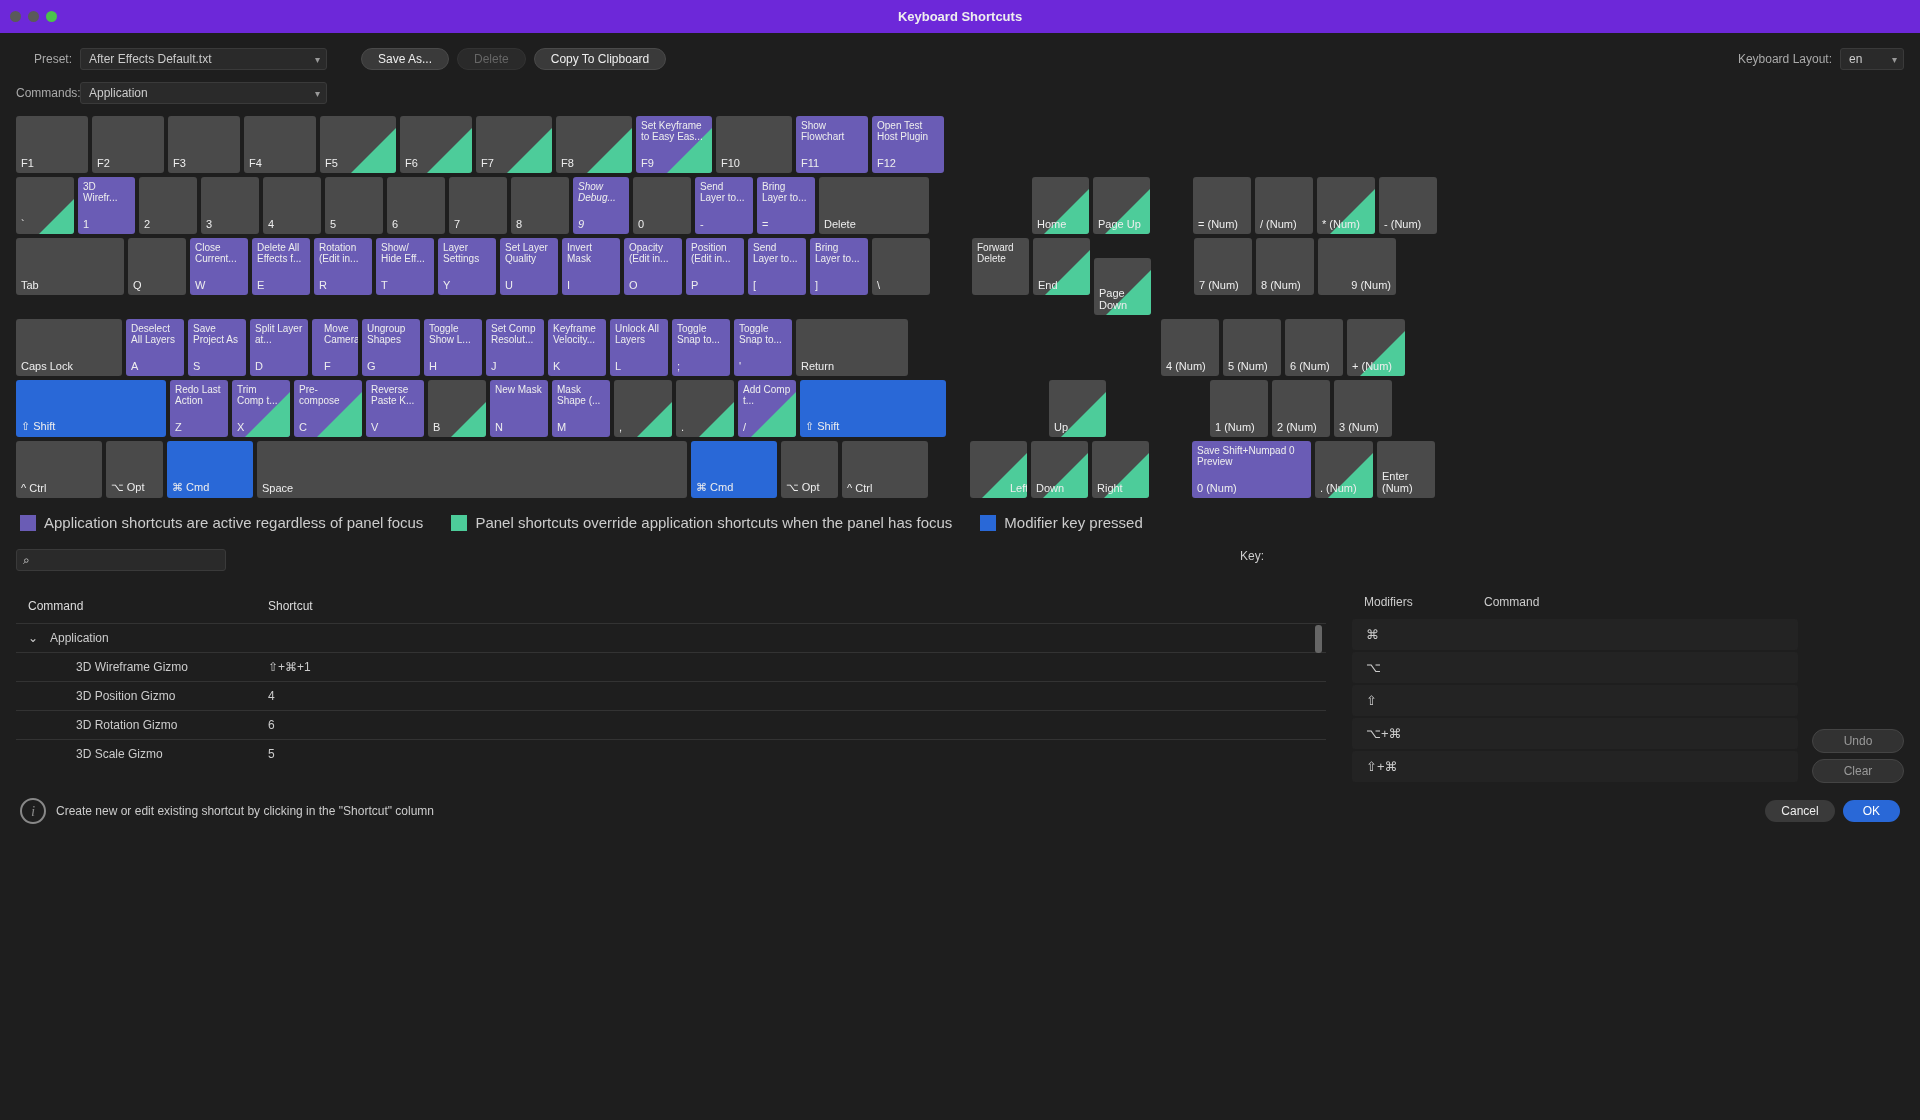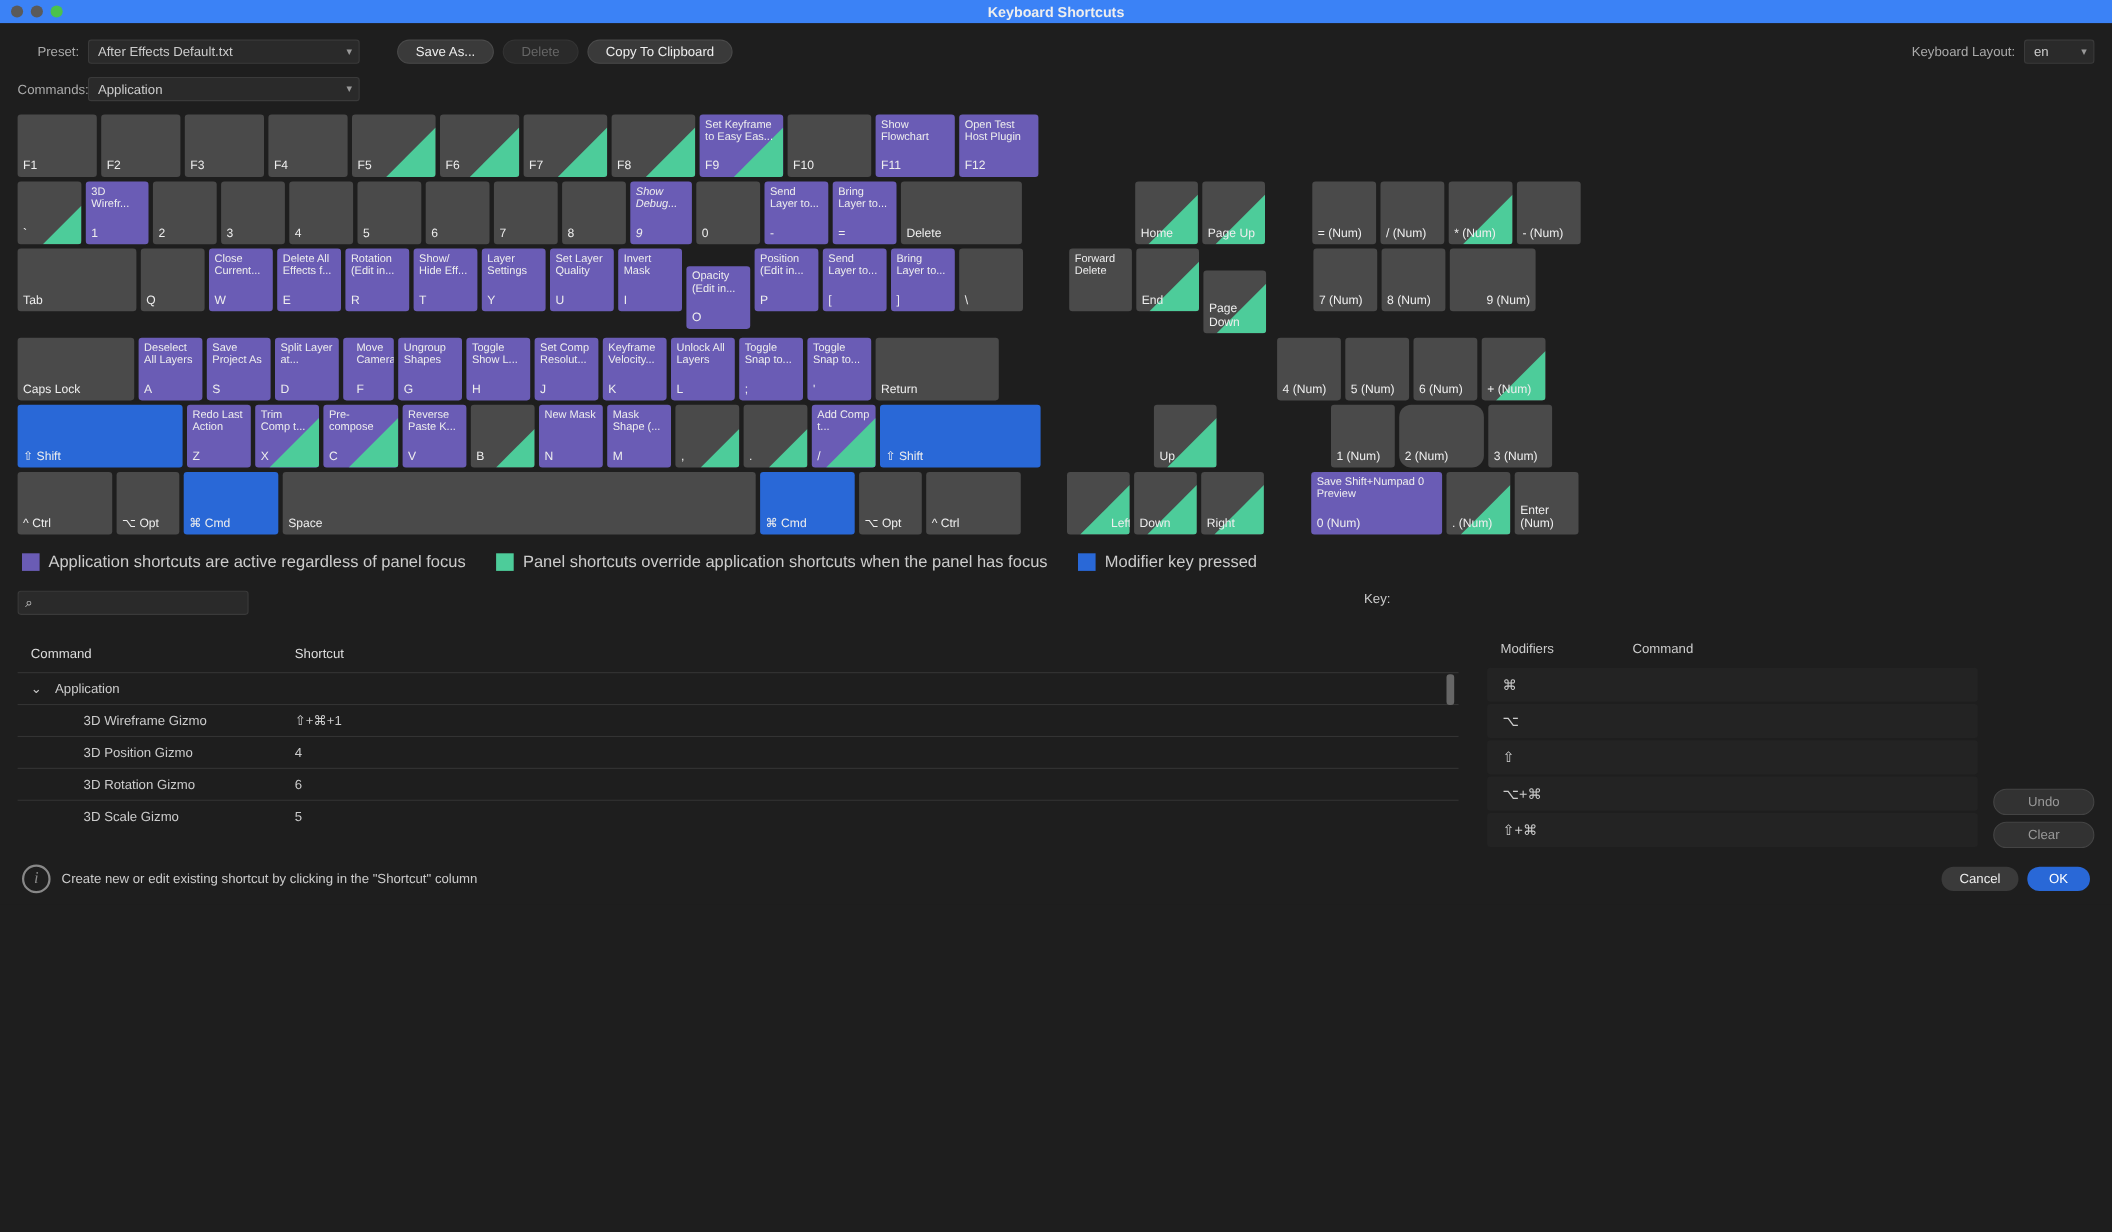--- a/index.html
+++ b/index.html
@@ -1,17 +1,17 @@
 <!DOCTYPE html>
 <html><head>
 <meta charset="utf-8">
 <style>
 * { margin: 0; padding: 0; box-sizing: border-box; font-family: -apple-system, "Helvetica Neue", Arial, sans-serif; }
 body { background: #1e1e1e; color: #ccc; font-size: 12px; overflow: hidden; }
-.title-bar { height: 21px; background: #3b82f6; display: flex; align-items: center; padding: 0 10px; position: relative; }
+.title-bar { height: 33px; background: #6d28d9; display: flex; align-items: center; padding: 0 10px; position: relative; }
 .traffic { display: flex; gap: 7px; }
 .tl { width: 11px; height: 11px; border-radius: 50%; }
 .tl-r { background: #5a5a5a; } .tl-y { background: #5a5a5a; } .tl-g { background: #4bc24b; }
 .title { position: absolute; left: 50%; transform: translateX(-50%); font-weight: 600; color: #eee; font-size: 13px; }
 .content { padding: 15px 16px 10px 16px; background: #1e1e1e; }
 .top-row { display: flex; align-items: center; gap: 8px; margin-bottom: 12px; }
 .label-txt { color: #aaa; font-size: 12px; }
 .dropdown { background: #2a2a2a; border: 1px solid #3a3a3a; border-radius: 3px; padding: 4px 24px 4px 8px; color: #ccc; font-size: 12px; position: relative; cursor: pointer; height: 22px; display: flex; align-items: center; }
 .dropdown::after { content: "▾"; position: absolute; right: 6px; top: 50%; transform: translateY(-50%); color: #999; font-size: 10px; }
 .btn { background: #3a3a3a; border: 1px solid #4a4a4a; border-radius: 12px; padding: 3px 16px; color: #eee; font-size: 12px; cursor: pointer; height: 22px; display: flex; align-items: center; }
@@ -260,21 +260,21 @@
           <div class="key-bottom">Y</div>
         </div>
         <div class="key key-purple" style="width: 58px;">
           <div class="key-label">Set Layer Quality</div>
           <div class="key-bottom">U</div>
         </div>
         <div class="key key-purple" style="width: 58px;">
           <div class="key-label">Invert Mask</div>
           <div class="key-bottom">I</div>
         </div>
-        <div class="key key-purple" style="width: 58px; margin-top: 16px;">
+        <div class="key key-purple" style="width: 58px;">
           <div class="key-label">Opacity (Edit in...</div>
           <div class="key-bottom">O</div>
         </div>
         <div class="key key-purple" style="width: 58px;">
           <div class="key-label">Position (Edit in...</div>
           <div class="key-bottom">P</div>
         </div>
         <div class="key key-purple" style="width: 58px;">
           <div class="key-label">Send Layer to...</div>
           <div class="key-bottom">[</div>
@@ -437,21 +437,21 @@
         <div class="key-gap" style="width: 95px;"></div>
         <div class="key key-splitgray" style="width: 57px;">
           <div class="key-label"></div>
           <div class="key-bottom">Up</div>
         </div>
         <div class="key-gap" style="width: 96px;"></div>
         <div class="key key-gray" style="width: 58px;">
           <div class="key-label"></div>
           <div class="key-bottom">1 (Num)</div>
         </div>
-        <div class="key key-gray" style="width: 77px; border-radius: 11px;">
+        <div class="key key-gray" style="width: 58px;">
           <div class="key-label"></div>
           <div class="key-bottom">2 (Num)</div>
         </div>
         <div class="key key-gray" style="width: 58px;">
           <div class="key-label"></div>
           <div class="key-bottom">3 (Num)</div>
         </div>
       </div>
     <div class="kb-row" id="kb6">
         <div class="key key-gray" style="width: 86px;">

